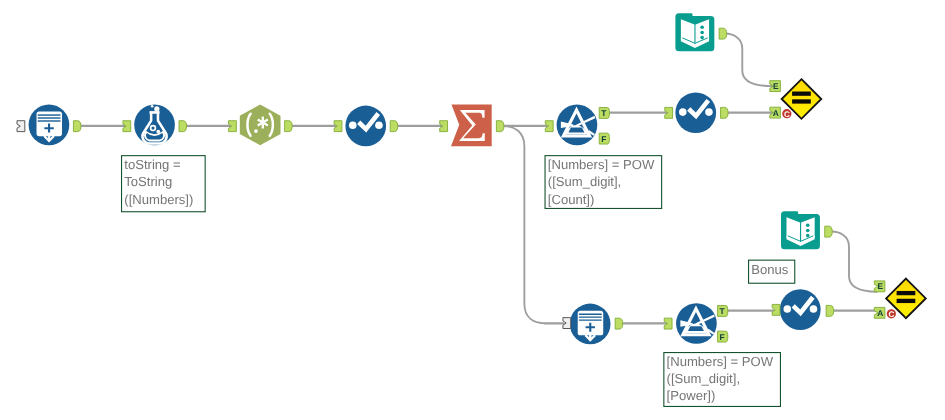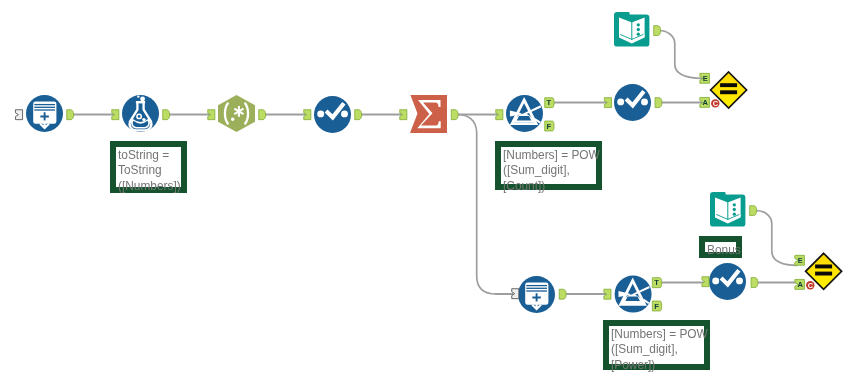--- a/index.html
+++ b/index.html
@@ -3,21 +3,21 @@
 <meta charset="utf-8">
 <title>Workflow Canvas</title>
 <style>
   html,body{margin:0;padding:0;background:#ffffff;}
   body{width:859px;height:382px;overflow:hidden;
        font-family:"Liberation Sans",sans-serif;-webkit-font-smoothing:antialiased;}
   #canvas{position:relative;width:859px;height:382px;background:#ffffff;overflow:hidden;}
   #wires,#nodes{position:absolute;left:0;top:0;width:859px;height:382px;}
   #nodes{pointer-events:none;}
   #nodes > *{pointer-events:auto;}
-  .anno{position:absolute;border:6px solid #14532d;background:#ffffff;box-sizing:border-box;
+  .anno{position:absolute;border:1px solid #14532d;background:#ffffff;box-sizing:border-box;
         font-family:"Liberation Sans",sans-serif;font-size:11.9px;color:#757575;
         line-height:15.4px;padding:1px 3px 1px 2px;white-space:pre;letter-spacing:0px;}
   .anctxt{font-family:"Liberation Sans",sans-serif;font-size:7.6px;font-weight:bold;
           fill:#10403a;text-anchor:middle;}
   .errtxt{font-family:"Liberation Sans",sans-serif;font-size:7.4px;font-weight:bold;
           fill:#ffffff;text-anchor:middle;}
 </style>
 </head>
 <body>
 
@@ -246,18 +246,18 @@
     <text class="errtxt" x="4.25" y="6.95">C</text>
   </g>
 </svg>
 
 <div class="anno" style="left:110px;top:141px;width:77px;height:52px;">toString =
 ToString
 ([Numbers])</div>
 <div class="anno" style="left:495px;top:141px;width:107px;height:49px;">[Numbers] = POW
 ([Sum_digit],
 [Count])</div>
-<div class="anno" style="left:699px;top:236px;width:43px;height:22px;">Bonus</div>
+<div class="anno" style="left:680px;top:236px;width:43px;height:22px;">Bonus</div>
 <div class="anno" style="left:603px;top:320px;width:107px;height:50px;">[Numbers] = POW
 ([Sum_digit],
 [Power])</div>
 
 </div>
 
 </body></html>

